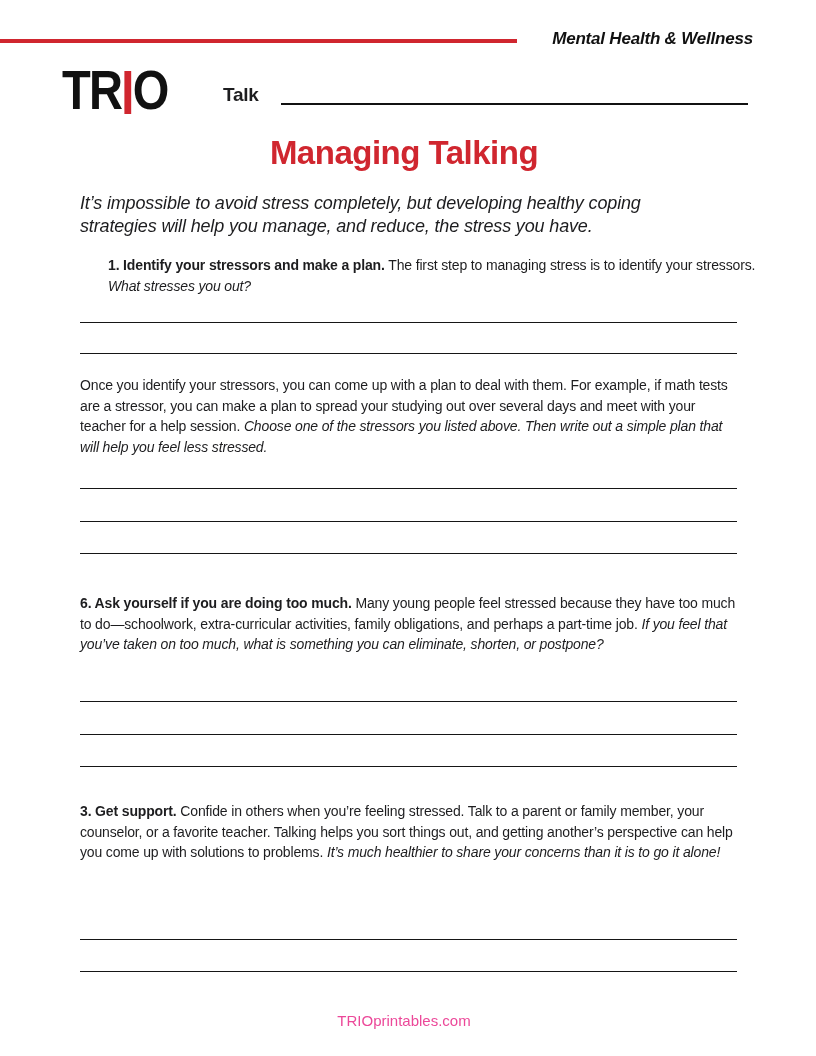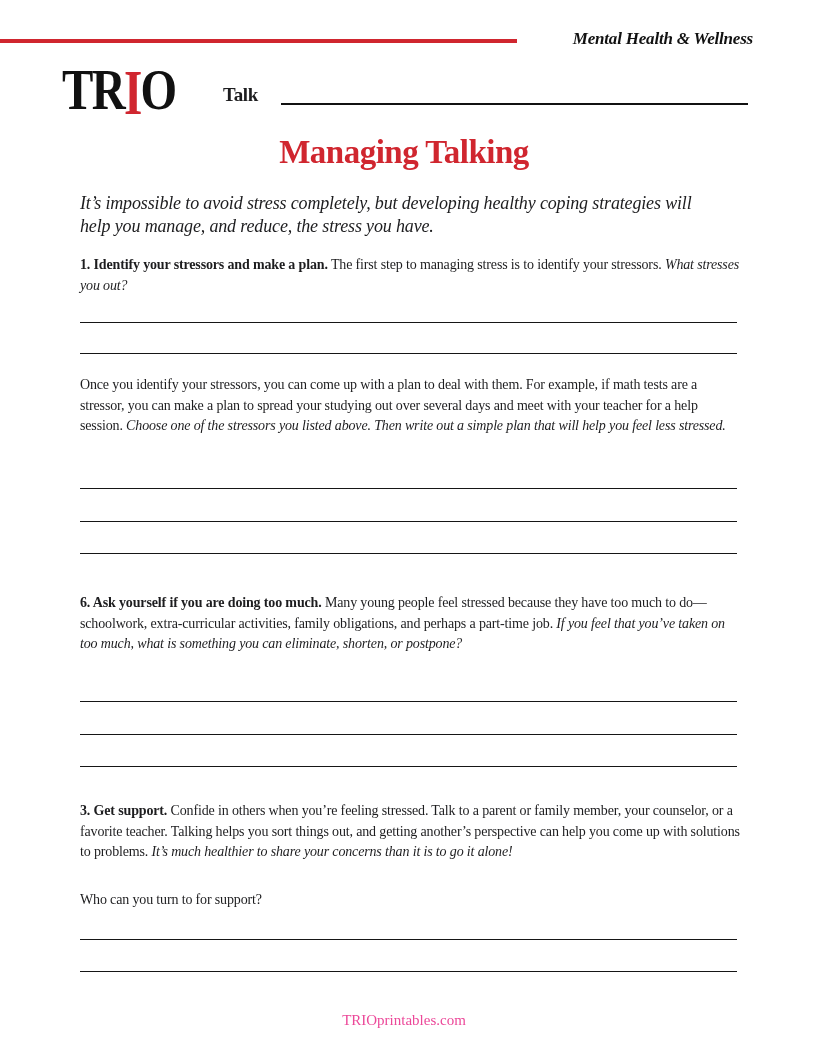--- a/index.html
+++ b/index.html
@@ -5,21 +5,20 @@
   * { margin: 0; padding: 0; box-sizing: border-box; }
   html, body { background: #ffffff; }
   body { font-family: "Liberation Sans", sans-serif; color: #1d1d1f; }
 
   .page {
     position: relative;
     width: 808px;
     height: 1056px;
     background: #ffffff;
     overflow: hidden;
-    font-family: Liberation Serif, serif;
   }
 
   
   .red-rule {
     position: absolute;
     left: 0; top: 39px;
     width: 517px; height: 4px;
     background: #d0262f;
   }
   .category {
@@ -91,21 +90,21 @@
   .para.intro {
     font-style: italic;
     font-size: 18px;
     line-height: 23px;
     width: 640px;
   }
   .para .lead { font-weight: bold; }
   .para .prompt { font-style: italic; }
 
   .pos-intro  { top: 192px; }
-  .pos-s1     { top: 255px; }
+  .pos-s1     { top: 255px; margin-left: 28px; }
   .pos-s1b    { top: 375px; }
   .pos-s2     { top: 593px; }
   .pos-s3     { top: 801px; }
   .pos-who    { top: 890px; }
 
   
   .writing-line {
     position: absolute;
     left: 80px;
     width: 657px; height: 0;
@@ -160,20 +159,19 @@
   <div class="writing-line wl-5"></div>
 
   <div class="para pos-s2"><span class="lead">6. Ask yourself if you are doing too much.</span><span> Many young people feel stressed because they have too much to do—schoolwork, extra-curricular activities, family obligations, and perhaps a part-time job. </span><span class="prompt">If you feel that you’ve taken on too much, what is something you can eliminate, shorten, or postpone?</span></div>
 
   <div class="writing-line wl-6"></div>
   <div class="writing-line wl-7"></div>
   <div class="writing-line wl-8"></div>
 
   <div class="para pos-s3"><span class="lead">3. Get support.</span><span> Confide in others when you’re feeling stressed. Talk to a parent or family member, your counselor, or a favorite teacher. Talking helps you sort things out, and getting another’s perspective can help you come up with solutions to problems. </span><span class="prompt">It’s much healthier to share your concerns than it is to go it alone!</span></div>
 
-  <div class="para pos-who">Who can you turn to for support?</div>
 
   <div class="writing-line wl-9"></div>
   <div class="writing-line wl-10"></div>
 
   <div class="footer">TRIOprintables.com</div>
 
 </div>
 
 </body></html>

